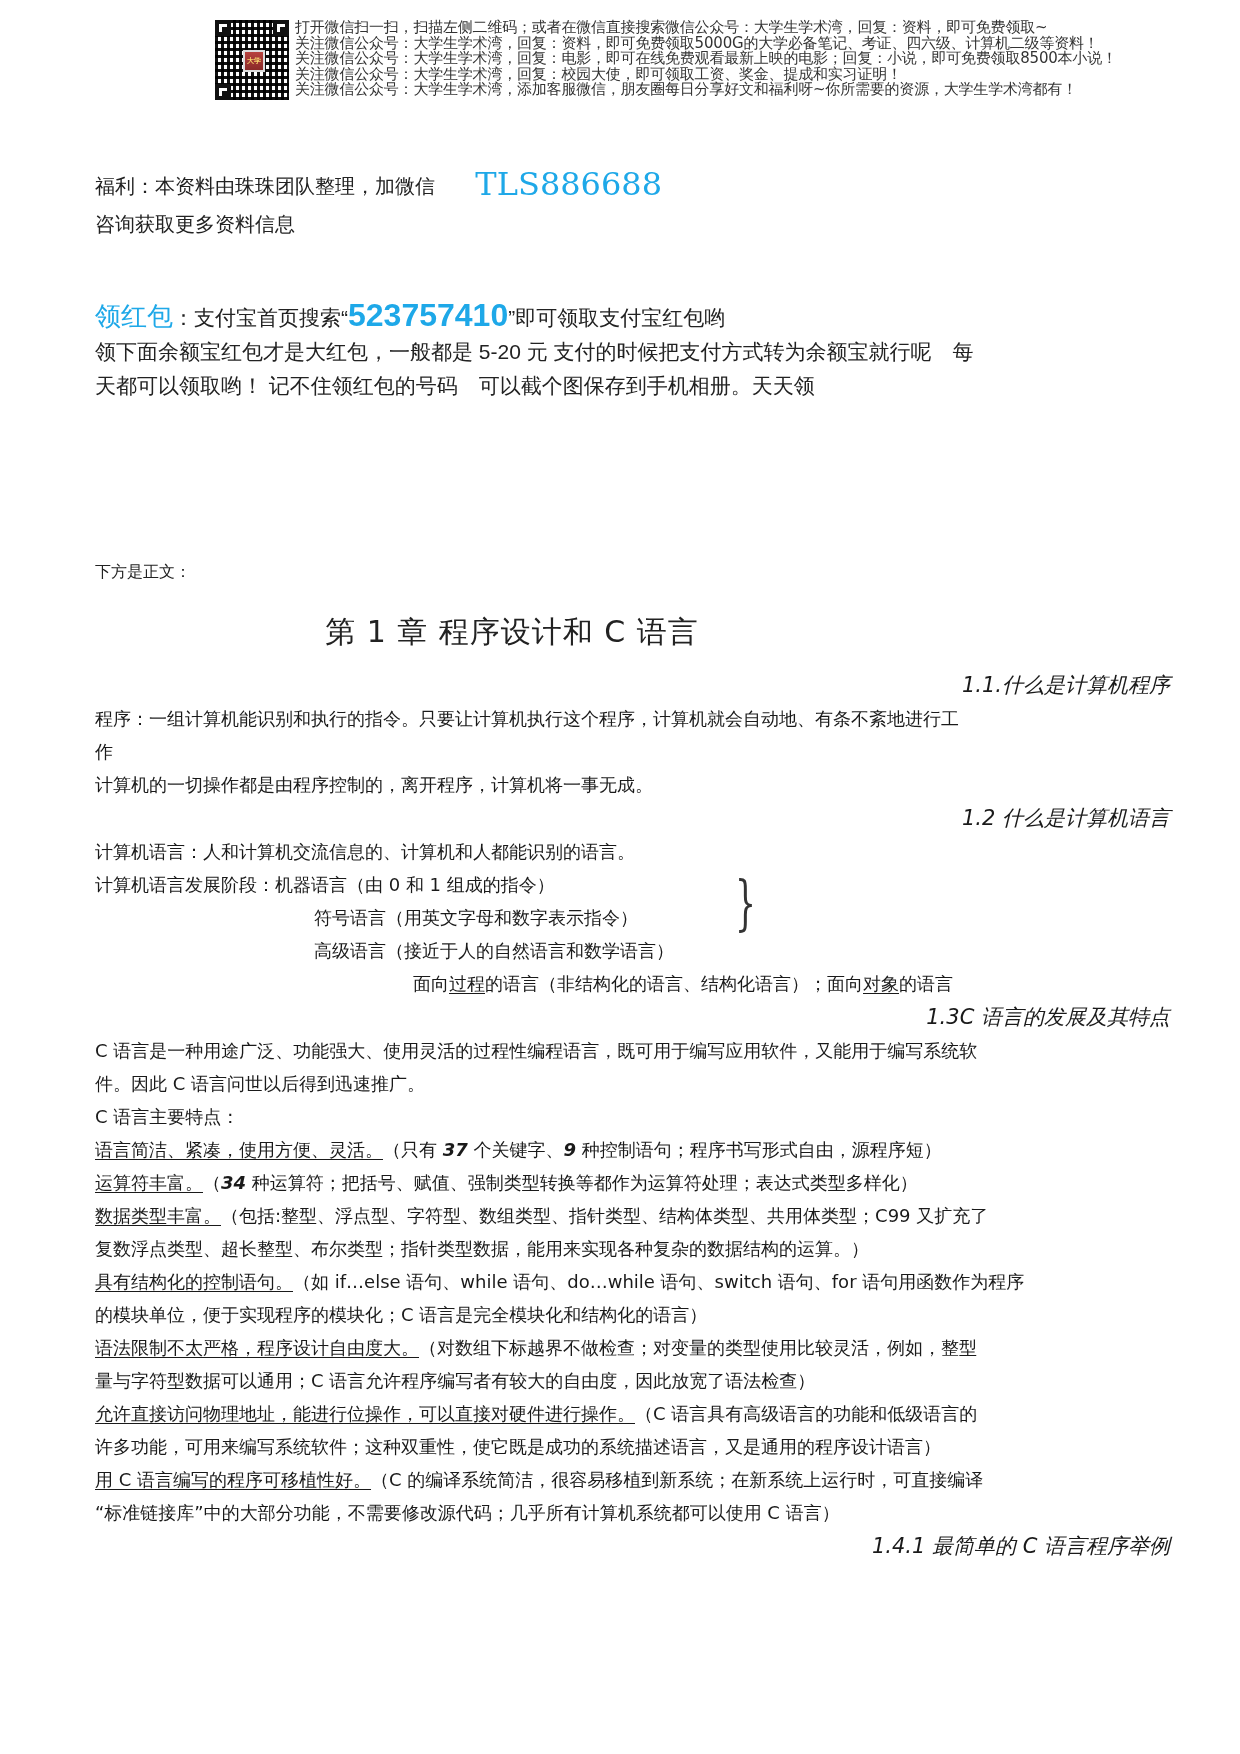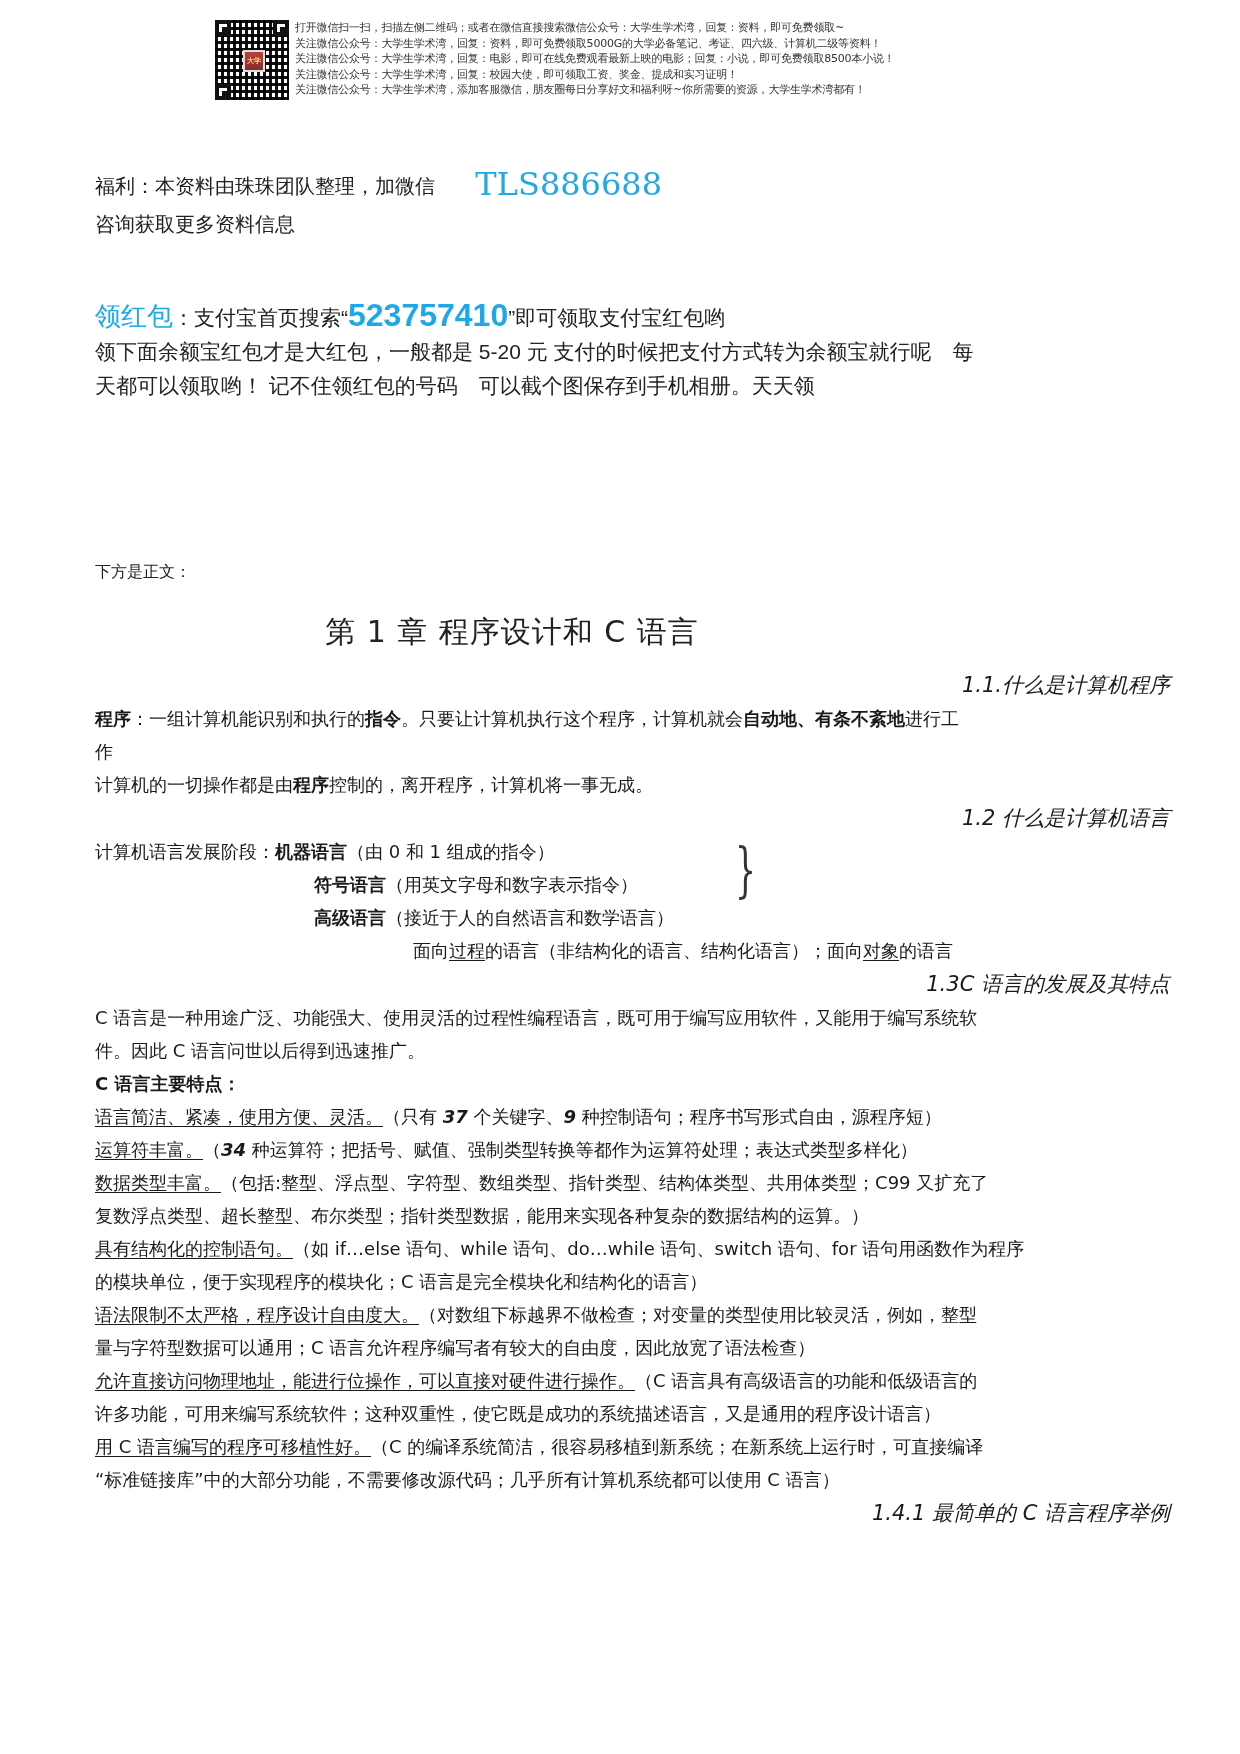--- a/index.html
+++ b/index.html
@@ -64,21 +64,21 @@
       background: linear-gradient(180deg, #b8433e, #8a2a28);
       border: 2px solid #ddd;
       color: #f5d36b;
       font-size: 7px;
       font-weight: bold;
       line-height: 18px;
       text-align: center;
     }
     .banner-lines {
       margin-left: 6px;
-      font-size: 11px;
+      font-size: 15px;
       line-height: 15.6px;
       color: #333;
       letter-spacing: -0.2px;
       white-space: nowrap;
     }
     
     .promo1 {
       position: absolute;
       left: 95px;
       top: 165px;
@@ -144,21 +144,21 @@
       margin: 0;
     }
     .h2 {
       font-weight: normal;
       font-style: italic;
       font-size: 21px;
       line-height: 34px;
       margin: 0;
       text-align: right;
     }
-    .b { font-weight: bold; }
+    .b { font-weight: normal; }
     .bi { font-weight: bold; font-style: italic; }
     .u { text-decoration: underline; text-underline-offset: 3px; }
     .indent1 { padding-left: 219px; }
     .indent2 { padding-left: 318px; }
     .stages {
       position: relative;
     }
     .brace {
       position: absolute;
       left: 640px;
@@ -214,20 +214,21 @@
   <div class="chapter-title">第 1 章  程序设计和 C 语言</div>
 
   <div class="content">
 
     <p class="h2">1.1.什么是计算机程序</p>
     <p><span class="b">程序</span><span>：一组计算机能识别和执行的</span><span class="b">指令</span><span>。只要让计算机执行这个程序，计算机就会</span><span class="b">自动地、有条不紊地</span><span>进行工</span></p>
     <p>作</p>
     <p><span>计算机的一切操作都是由</span><span class="b">程序</span><span>控制的，离开程序，计算机将一事无成。</span></p>
 
     <p class="h2">1.2 什么是计算机语言</p>
+    <p><span class="b">计算机语言</span><span>：人和计算机交流信息的、计算机和人都能识别的语言。</span></p>
     <div class="stages">
       <p><span>计算机语言发展阶段：</span><span class="b">机器语言</span><span>（由 0 和 1 组成的指令）</span></p>
       <p class="indent1"><span class="b">符号语言</span><span>（用英文字母和数字表示指令）</span></p>
       <p class="indent1"><span class="b">高级语言</span><span>（接近于人的自然语言和数学语言）</span></p>
       <div class="brace">}</div>
     </div>
     <p class="indent2"><span>面向</span><span class="u">过程</span><span>的语言（非结构化的语言、结构化语言）；面向</span><span class="u">对象</span><span>的语言</span></p>
 
     <p class="h2">1.3C 语言的发展及其特点</p>
     <p>C 语言是一种用途广泛、功能强大、使用灵活的过程性编程语言，既可用于编写应用软件，又能用于编写系统软</p>

